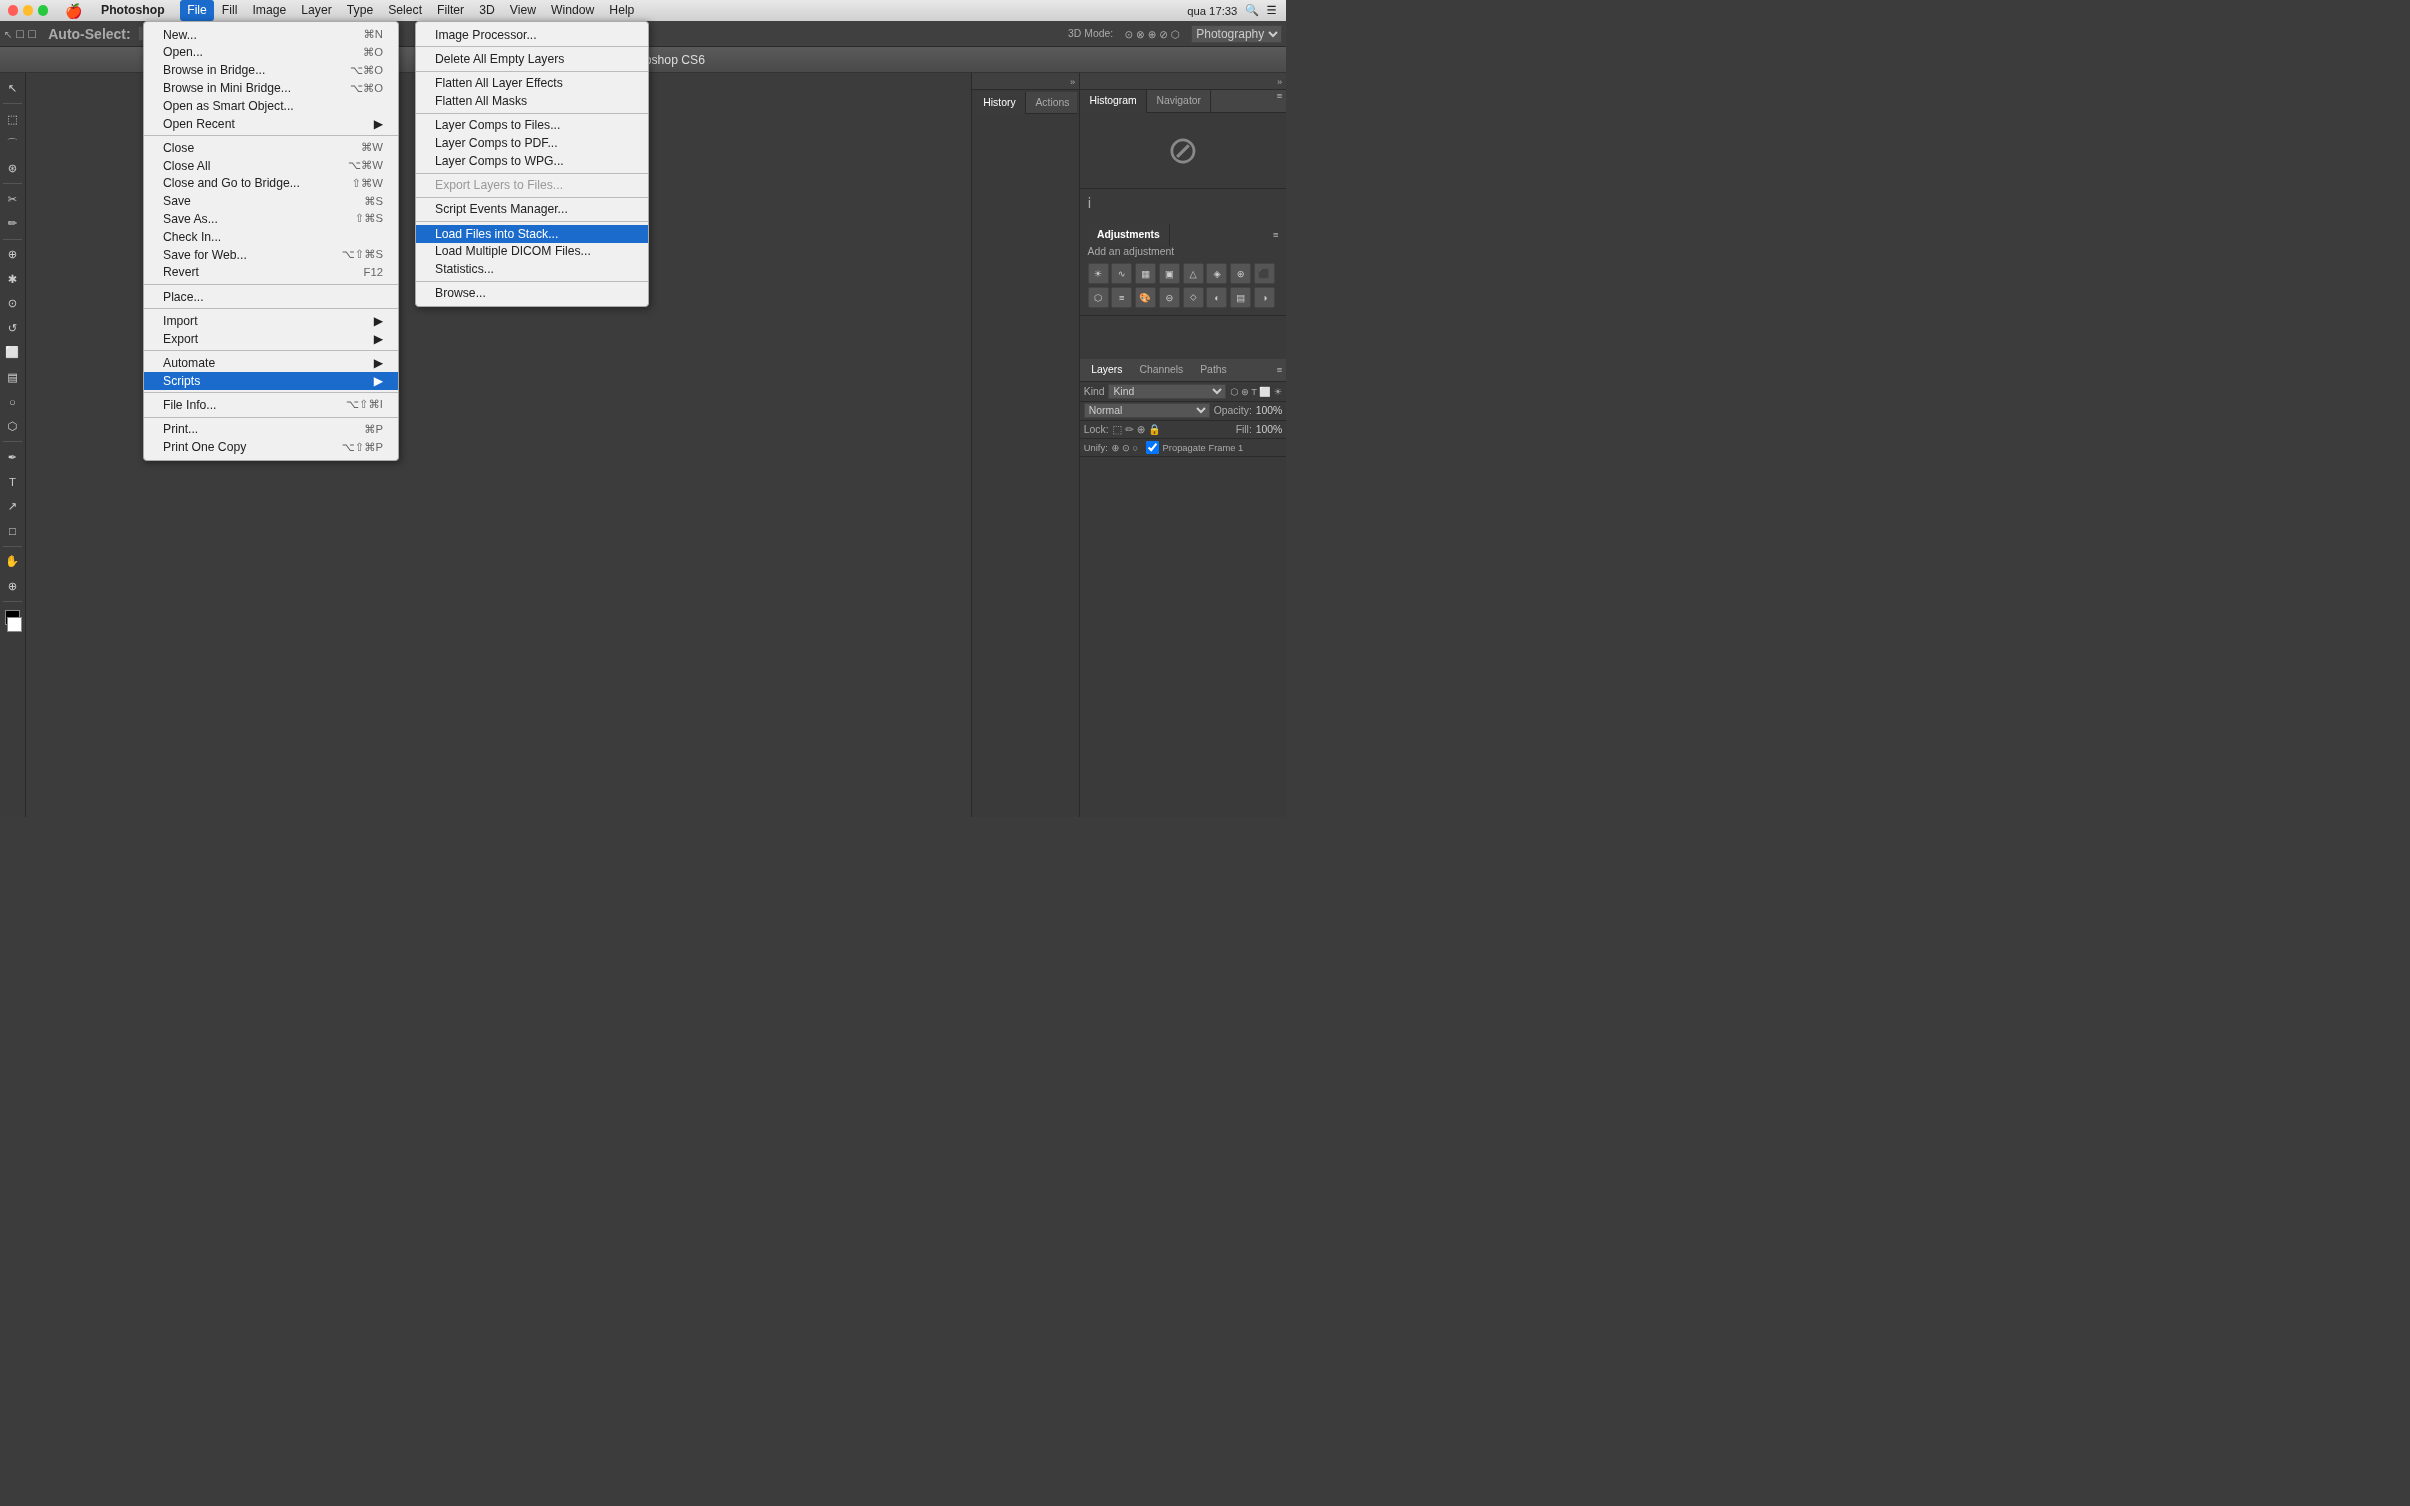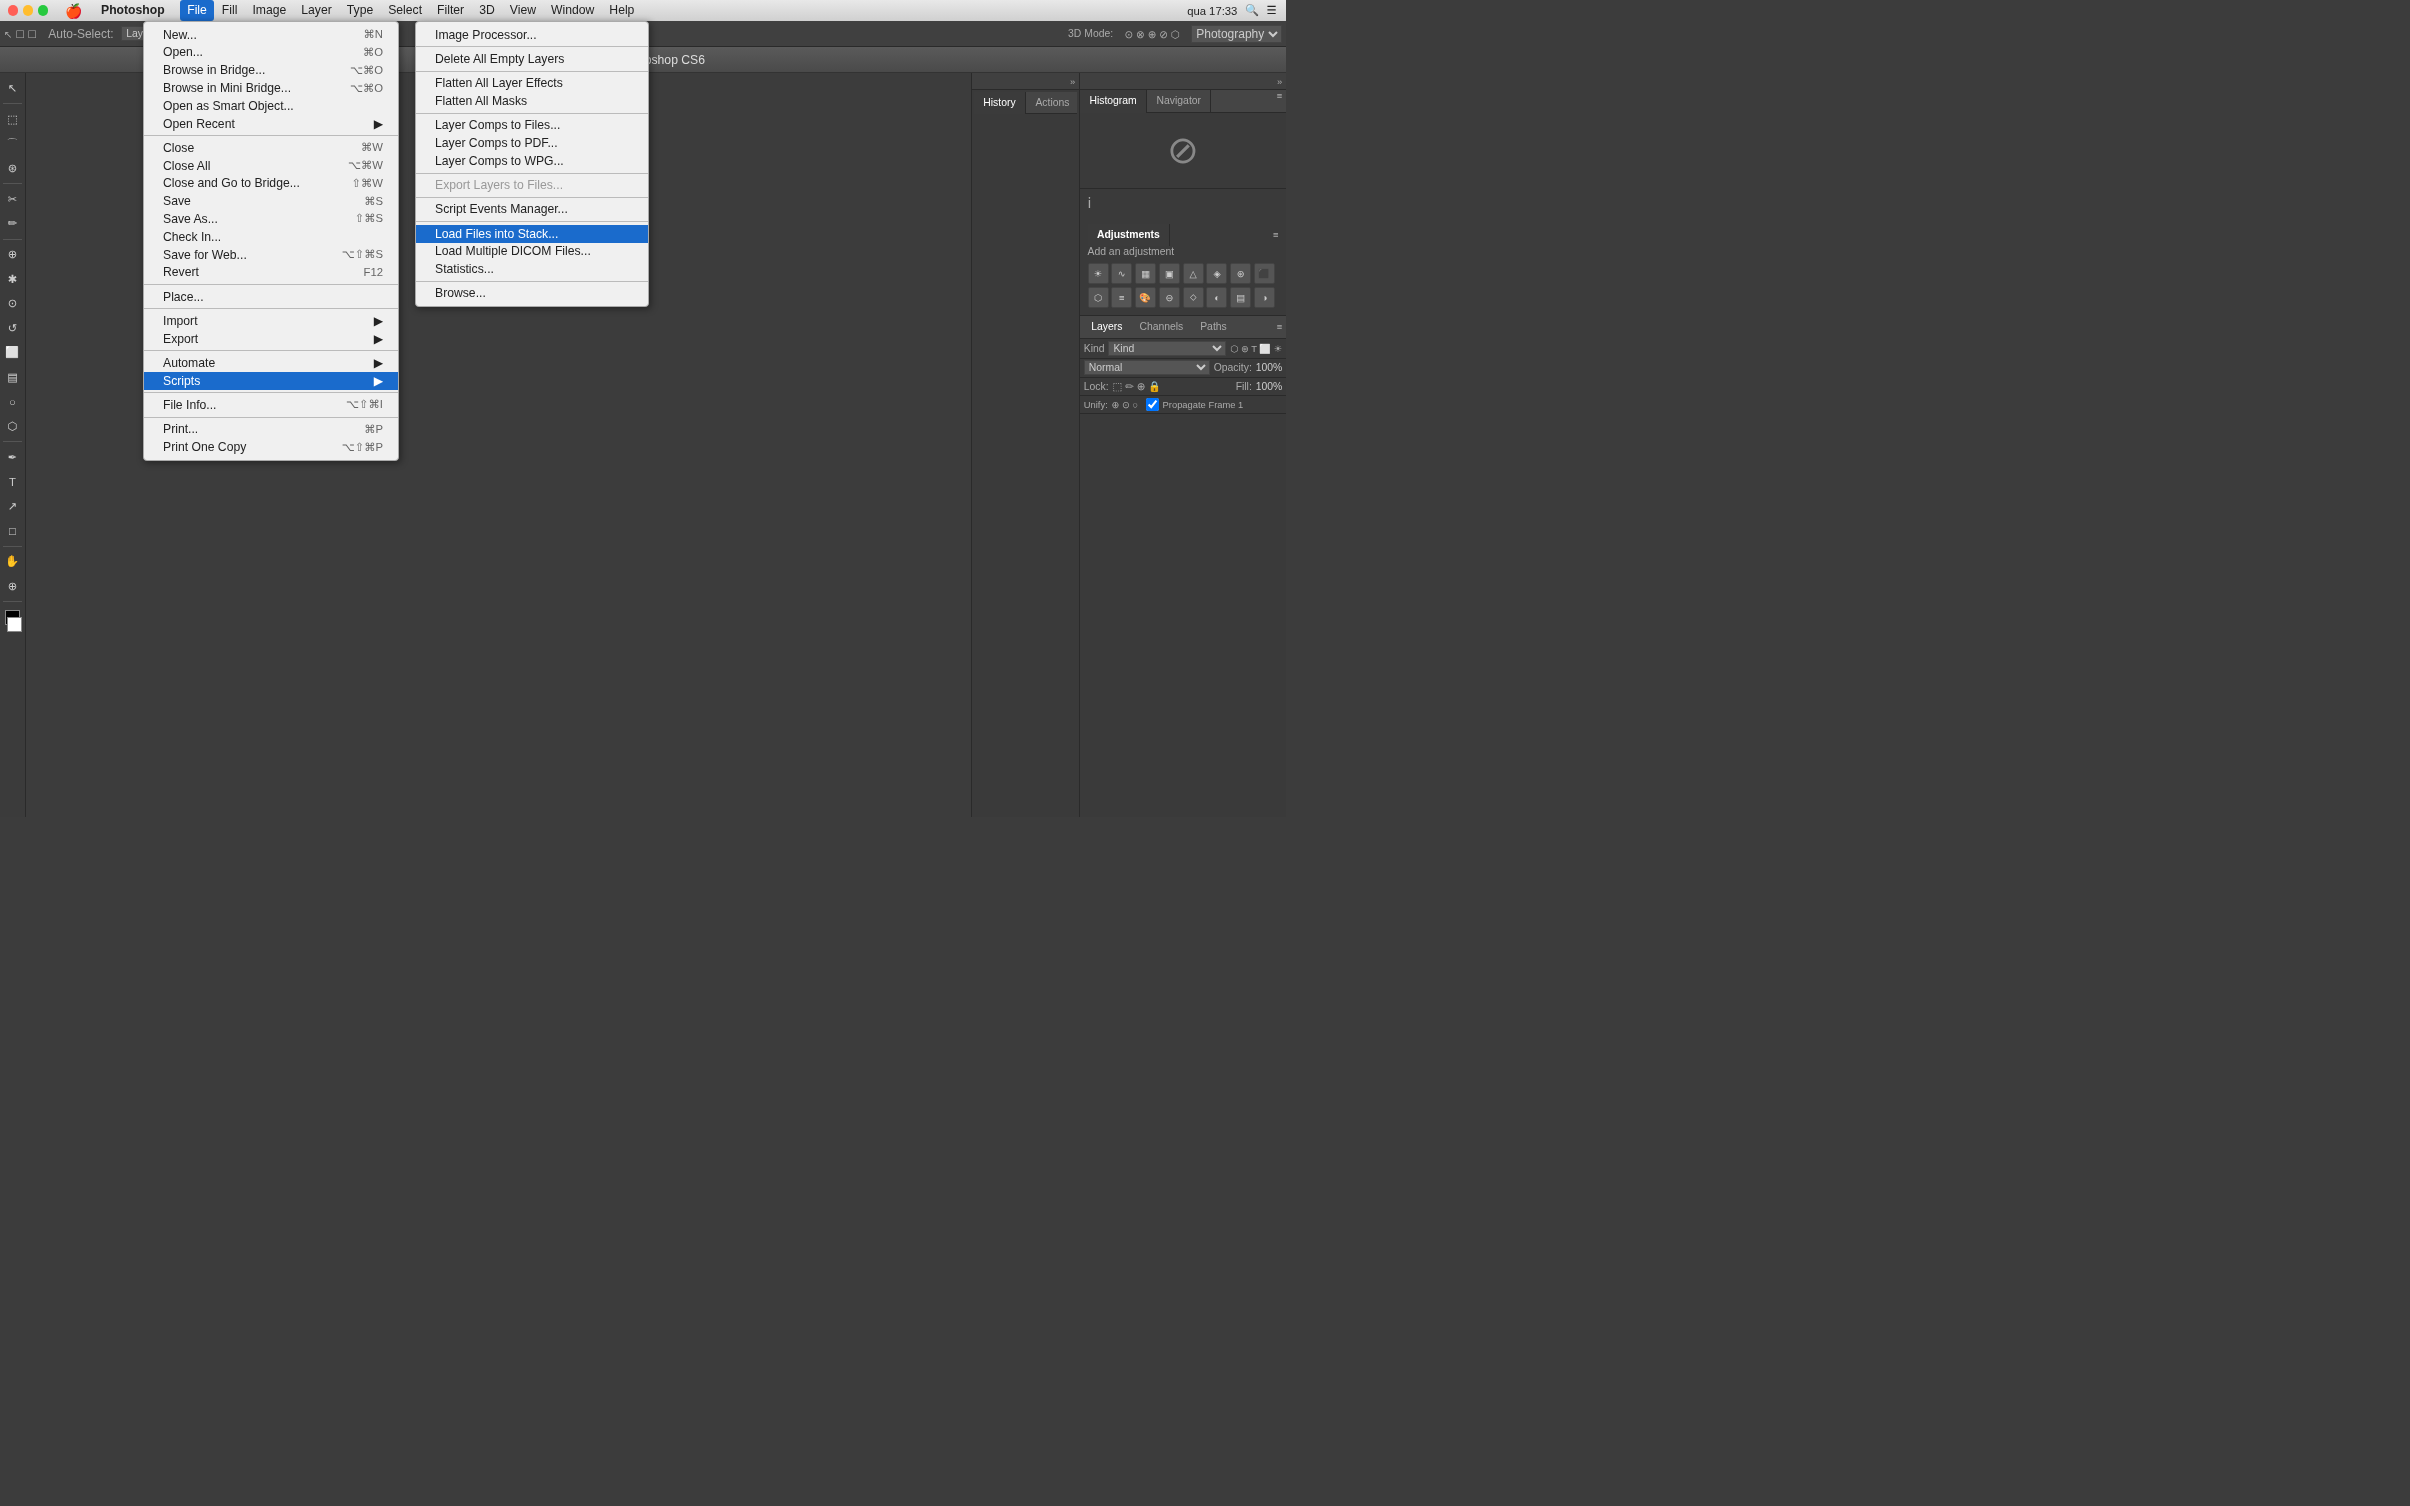--- a/index.html
+++ b/index.html
@@ -238,20 +238,21 @@
       flex-direction: column;
     }
     .layers-header {
       display: flex;
       background: #454545;
       height: 22.6px;
       align-items: center;
       border-bottom: 0.9px solid #2a2a2a;
       gap: 1.9px;
       padding: 0 3.8px;
+      margin-top: 43px;
     }
     .layers-tab {
       padding: 0 7.5px;
       height: 22.6px;
       line-height: 22.6px;
       font-size: 10.4px;
       color: #aaa;
       cursor: pointer;
     }
     .layers-tab.active { color: #fff; }
@@ -347,21 +348,21 @@
   <span class="menu-item">Help</span>
   <div class="right-side">
     <span>qua 17:33</span>
     <span>🔍</span>
     <span>☰</span>
   </div>
 </div>
 
 <div id="optionsbar">
   <span style="color:#aaa;font-size:10.4px;">↖ ☐ ☐</span>
-  <span style="color:#aaa;font-size:12px;margin-left:7.5px;">Auto-Select:</span>
+  <span style="color:#aaa;font-size:14px;margin-left:7.5px;font-weight:bold;">Auto-Select:</span>
   <select style="background:#555;border:0.9px solid #444;color:#ccc;font-size:10.4px;margin-left:3.8px;">
     <option>Layer</option>
   </select>
   <span style="flex:1"></span>
   <span style="color:#aaa;font-size:10.4px;">3D Mode:</span>
   <span style="color:#aaa;font-size:10.4px;margin:0 7.5px;">⊙ ⊗ ⊕ ⊘ ⬡</span>
   <select style="background:#555;border:0.9px solid #444;color:#ccc;font-size:12px;margin-left:auto;">
     <option>Photography</option>
   </select>
 </div>

